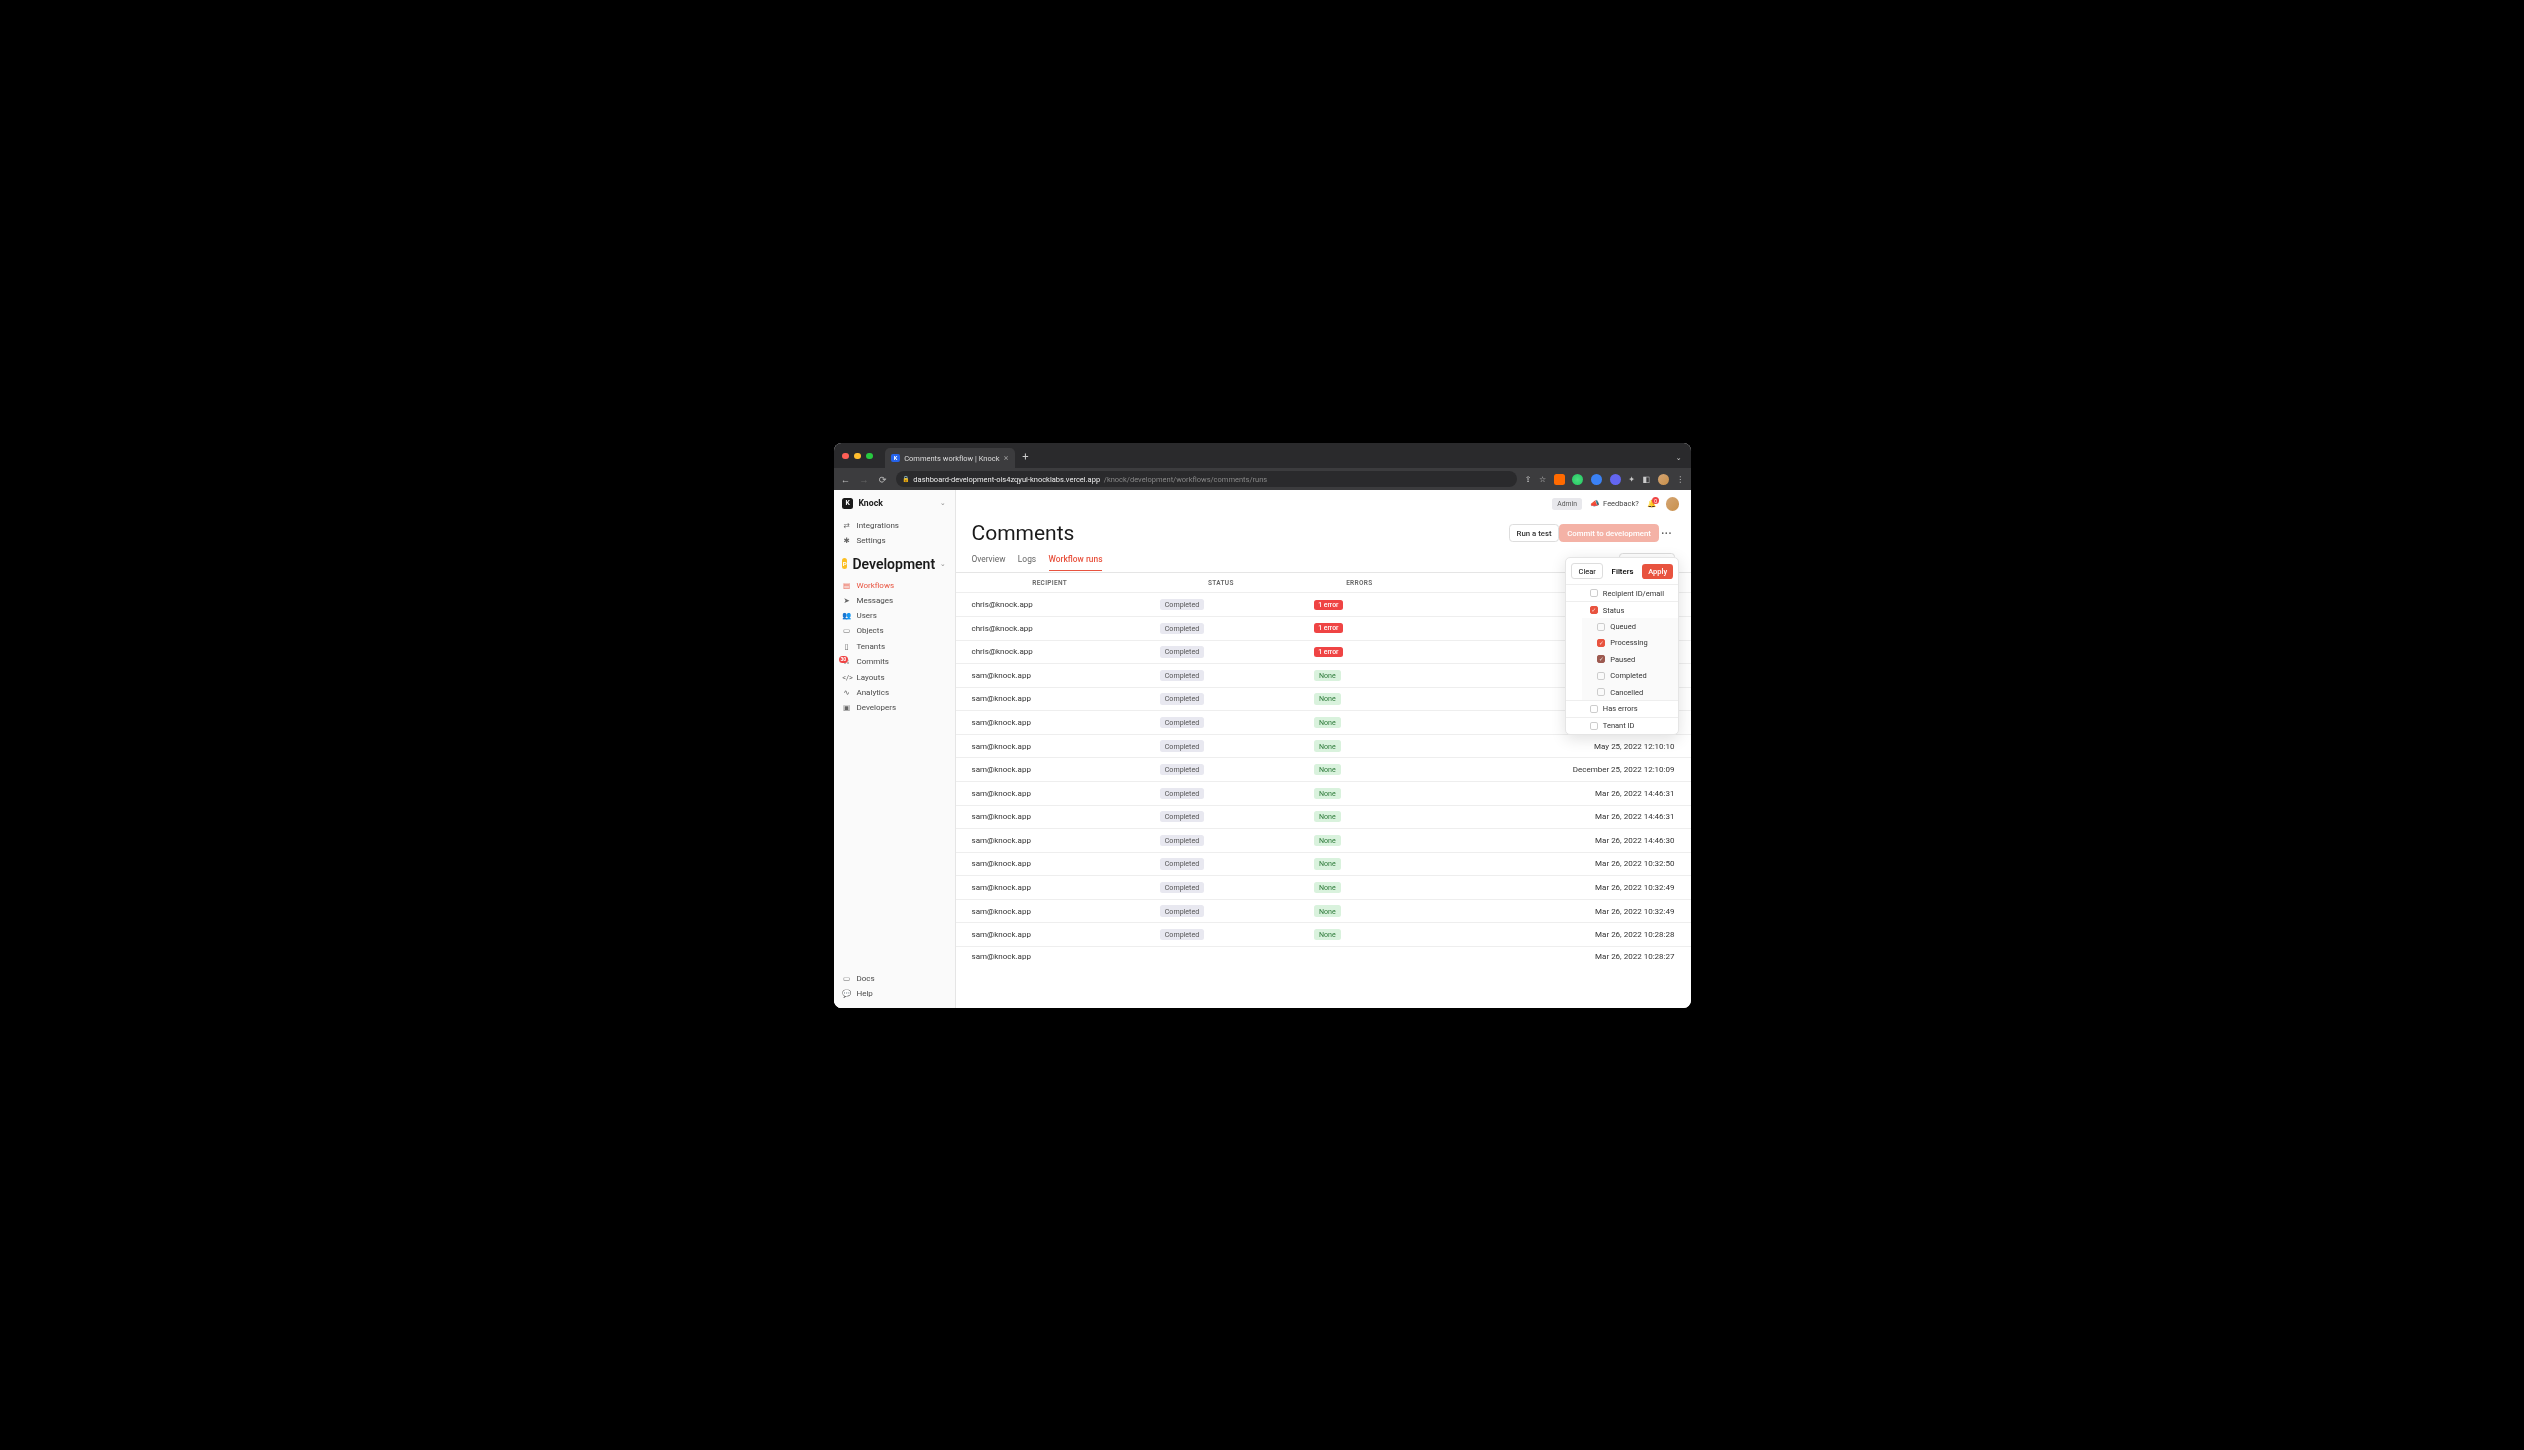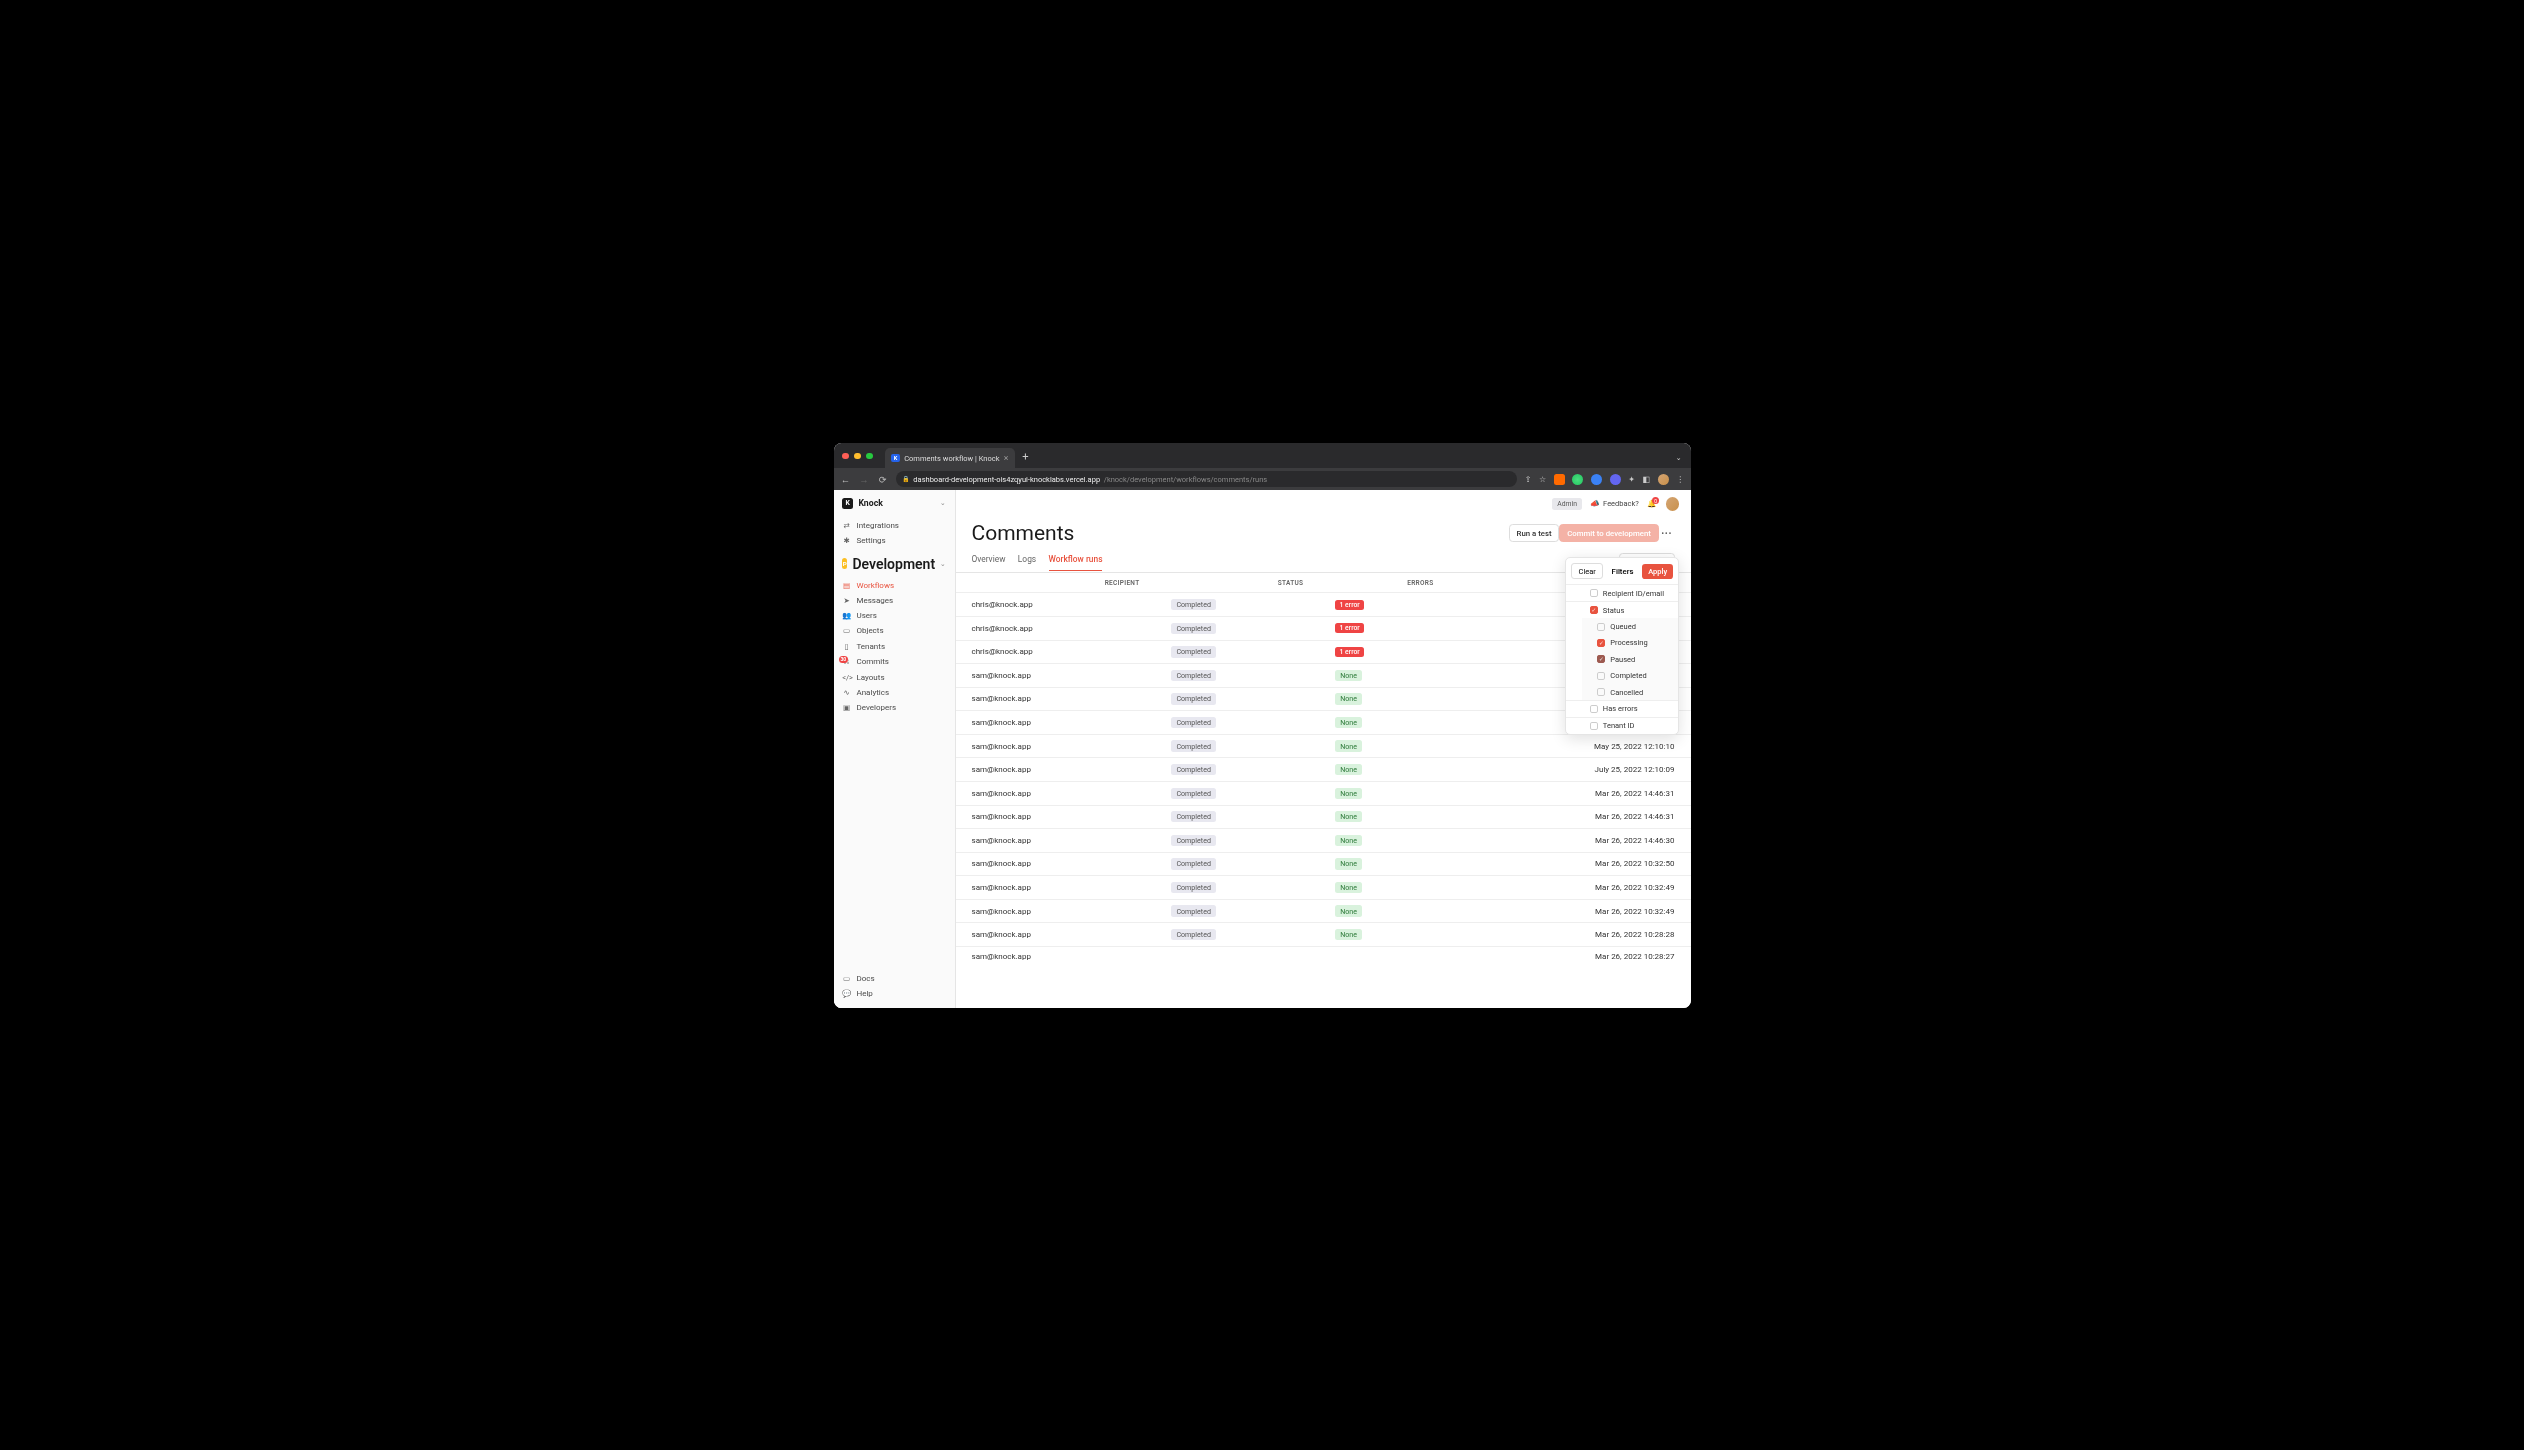--- a/index.html
+++ b/index.html
@@ -53,21 +53,21 @@
 .btn { padding: 3.7px 6.8px; border-radius: 3.7px; font-size: 7.8px; font-weight: 500; cursor: pointer; border: 0.6px solid #ddd; background: #fff; color: #333; }
 .btn.primary { background: #f4b2a6; color: #fff; border-color: #f4b2a6; }
 .more-btn { color: #555; cursor: pointer; padding: 2.5px; font-weight: bold; letter-spacing: 0.6px; }
 .tabs-row { display: flex; align-items: center; padding: 7.5px 16px 0; border-bottom: 0.6px solid #e5e5e5; gap: 12.4px; }
 .tab-link { font-size: 8.4px; color: #666; padding-bottom: 6.2px; cursor: pointer; border-bottom: 1.2px solid transparent; }
 .tab-link.active { color: #e8533f; border-bottom-color: #e8533f; font-weight: 500; }
 .filter-ctrl { margin-left: auto; display: flex; align-items: center; gap: 3.7px; border: 0.6px solid #ddd; border-radius: 3.7px; padding: 2.5px 5.6px; font-size: 7.8px; cursor: pointer; margin-bottom: 3.7px; }
 .filter-count { background: #eef0ff; color: #4f46e5; padding: 0 3.1px; border-radius: 1.9px; font-size: 6.8px; }
 .table-wrap { flex: 1; overflow-y: auto; }
 table { width: 100%; border-collapse: collapse; }
-th { text-align: right; font-size: 6.5px; font-weight: 600; color: #666; letter-spacing: 0.3px; padding: 6.2px 16px 5px; text-transform: uppercase; }
+th { text-align: center; font-size: 6.5px; font-weight: 600; color: #666; letter-spacing: 0.3px; padding: 6.2px 16px 5px; text-transform: uppercase; }
 th.right, td.right { text-align: right; }
 td { padding: 5.6px 16px; font-size: 8px; color: #333; border-top: 0.6px solid #eee; }
 .status-pill { background: #e8e8f0; color: #555; padding: 1.2px 5px; border-radius: 2.5px; font-size: 7.1px; display: inline-block; }
 .error-pill { background: #ef4444; color: #fff; padding: 1.2px 4.3px; border-radius: 2.5px; font-size: 6.8px; font-weight: 500; display: inline-block; }
 .none-pill { background: #d9f2dd; color: #2d7a39; padding: 1.2px 5px; border-radius: 2.5px; font-size: 7.1px; display: inline-block; }
 .filter-panel { position: absolute; right: 11.2px; top: 67px; width: 114px; background: #fff; border: 0.6px solid #e5e5e5; border-radius: 5px; box-shadow: 0 3.7px 15px rgba(0,0,0,.12); z-index: 10; }
 .filter-head { display: flex; align-items: center; padding: 5px; gap: 3.7px; }
 .filter-head .clear { border: 0.6px solid #ddd; background: #fff; padding: 2.5px 6.2px; border-radius: 3.1px; font-size: 7.5px; cursor: pointer; }
 .filter-head .title { flex: 1; text-align: center; font-size: 7.8px; font-weight: 500; }
 .filter-head .apply { background: #e8533f; color: #fff; border: none; padding: 3.1px 6.2px; border-radius: 3.1px; font-size: 7.5px; font-weight: 500; cursor: pointer; }
@@ -278,21 +278,21 @@
               <tr>
                 <td>sam@knock.app</td>
                 <td><span class="status-pill">Completed</span></td>
                 <td><span class="none-pill">None</span></td>
                 <td class="right">May 25, 2022 12:10:10</td>
               </tr>
               <tr>
                 <td>sam@knock.app</td>
                 <td><span class="status-pill">Completed</span></td>
                 <td><span class="none-pill">None</span></td>
-                <td class="right">July 25, 2022 12:10:09</td>
+                <td class="right">December 25, 2022 12:10:09</td>
               </tr>
               <tr>
                 <td>sam@knock.app</td>
                 <td><span class="status-pill">Completed</span></td>
                 <td><span class="none-pill">None</span></td>
                 <td class="right">Mar 26, 2022 14:46:31</td>
               </tr>
               <tr>
                 <td>sam@knock.app</td>
                 <td><span class="status-pill">Completed</span></td>

